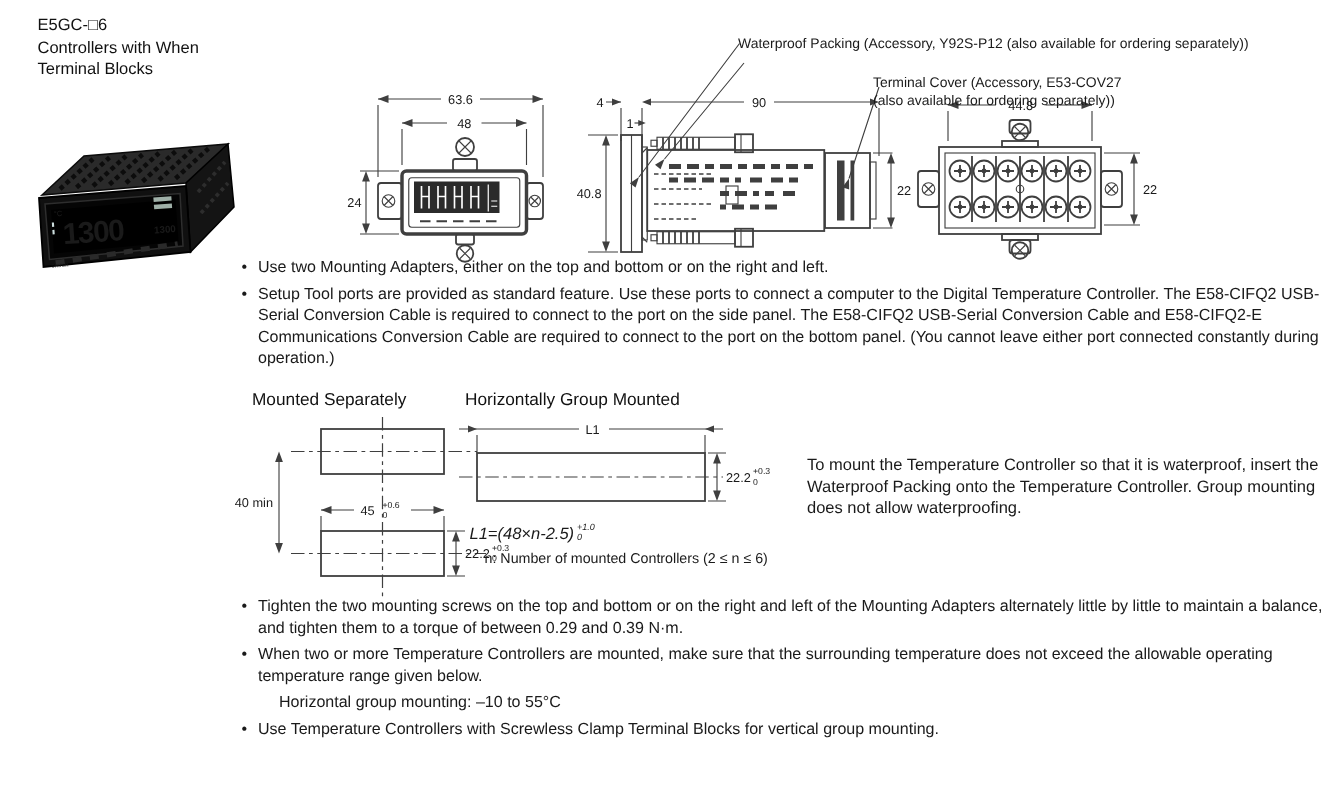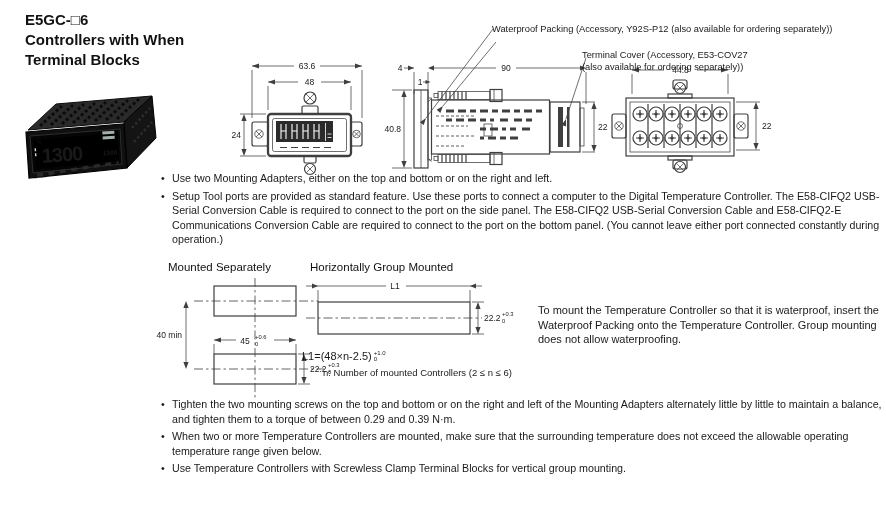--- a/index.html
+++ b/index.html
@@ -1,19 +1,19 @@
 <!DOCTYPE html>
 <html><head>
 <meta charset="utf-8">
 <style>
   html,body{margin:0;padding:0;background:#fff;}
   .page{position:relative;width:886px;height:530px;background:#fff;overflow:hidden;
         font-family:"Liberation Sans",sans-serif;color:#1a1a1a;}
   .abs{position:absolute;}
-  .title{font-weight:700;font-size:15px;line-height:1.32;color:#111;}
+  .title{font-weight:400;font-size:11px;line-height:1.32;color:#111;}
   .acc{font-size:9.3px;white-space:nowrap;color:#1a1a1a;}
   .hdr{font-size:11.5px;color:#111;white-space:nowrap;}
   .body-txt{font-size:10.7px;line-height:1.36;color:#1a1a1a;}
   .note{position:relative;padding-left:12px;margin-bottom:3px;}
   .note::before{content:"\2022";position:absolute;left:1px;top:0;}
   .subline{padding-left:26px;margin-top:1px;margin-bottom:3px;}
   .wnote{font-size:11px;line-height:1.32;}
   .formula{font-size:11px;white-space:nowrap;}
   .nnote{font-size:9.5px;white-space:nowrap;}
   .tolstack{display:inline-flex;flex-direction:column;font-size:6px;line-height:1.1;
@@ -238,29 +238,30 @@
       <path class="ah" d="M20 10l-6 -2.4v4.8zM172 10l6 -2.4v4.8z"></path>
       <path class="ln thin" d="M174 26H186M174 58H186M180 30V54"></path>
       <path class="ah" d="M180 26l-2.6 7h5.2zM180 58l-2.6 -7h5.2z"></path>
     </g>
     <text class="d8" x="97" y="13" text-anchor="middle">L1</text>
     <text class="d8" x="186" y="45">22.2</text>
     <text class="d58" x="204" y="40">+0.3</text>
     <text class="d58" x="204" y="47">0</text>
   </svg>
 
-  <div class="abs formula" style="left:302px;top:350px;">
+  <div class="abs formula" style="left:313px;top:350px;font-style:italic;">
     <span>L1=(48×n-2.5)</span><span class="tolstack">
         <span>+1.0</span>
         <span>0</span>
       </span>
   </div>
   <div class="abs nnote" style="left:299px;top:367px;padding-left:24px;">n: Number of mounted Controllers (2 ≤ n ≤ 6)</div>
 
   <div class="abs wnote" style="left:538px;top:303px;width:350px;">To mount the Temperature Controller so that it is waterproof, insert the Waterproof Packing onto the Temperature Controller. Group mounting does not allow waterproofing.</div>
 
   <div class="abs body-txt" style="left:160px;top:397px;width:726px;">
     <div class="note">Tighten the two mounting screws on the top and bottom or on the right and left of the Mounting Adapters alternately little by little to maintain a balance, and tighten them to a torque of between 0.29 and 0.39 N·m.</div>
     <div class="note">When two or more Temperature Controllers are mounted, make sure that the surrounding temperature does not exceed the allowable operating temperature range given below.</div>
+    <div class="subline">Horizontal group mounting: –10 to 55°C</div>
     <div class="note">Use Temperature Controllers with Screwless Clamp Terminal Blocks for vertical group mounting.</div>
   </div>
 
 </div>
 
 </body></html>

